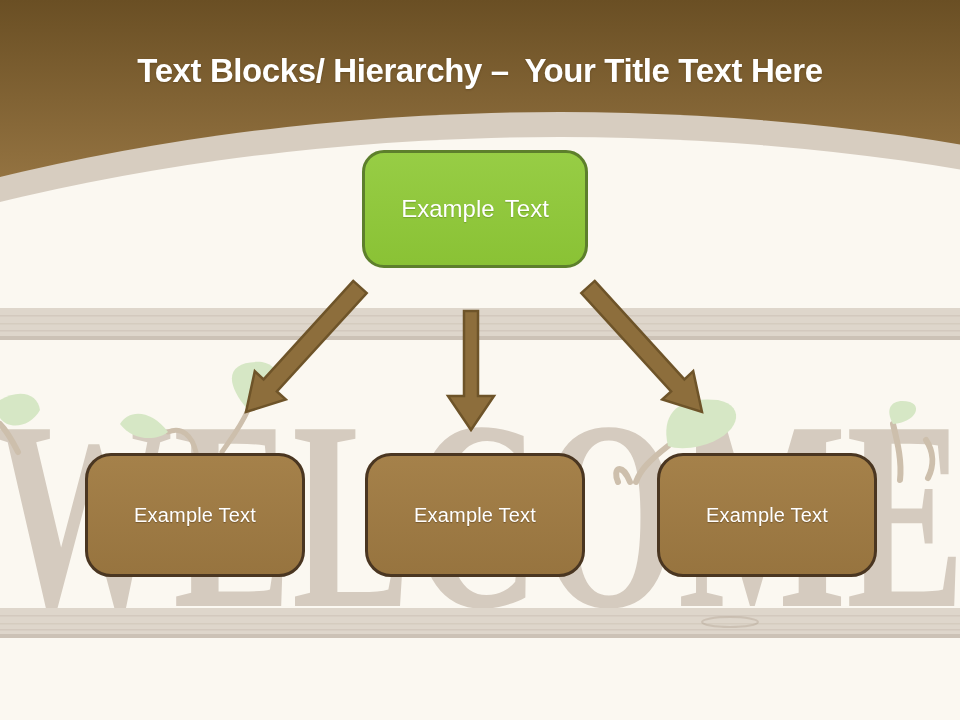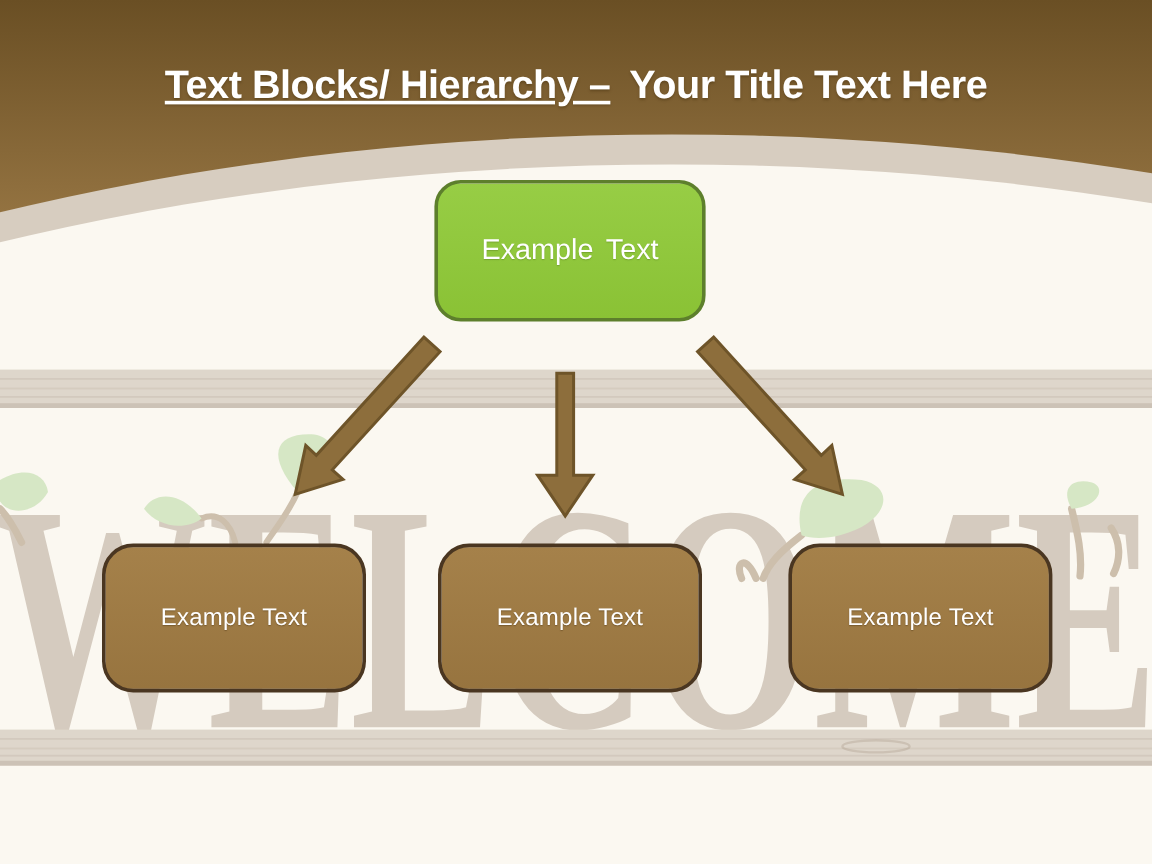--- a/index.html
+++ b/index.html
@@ -14,21 +14,21 @@
   body{font-family:"Liberation Sans",sans-serif;background:#fff;}
   .slide{position:relative;width:960px;height:720px;background:var(--canvas-cream);overflow:hidden;}
   .bg-svg,.arrow-svg{position:absolute;left:0;top:0;width:960px;height:720px;}
   .bg-svg{z-index:0;}
   .arrow-svg{z-index:2;}
   .slide-title{
     position:absolute;z-index:3;left:0;top:52px;width:960px;text-align:center;
     color:var(--text-white);font-size:33px;letter-spacing:-0.4px;
     text-shadow:0 1px 2px rgba(60,40,10,0.35);white-space:nowrap;
   }
-  .slide-title .t-bold{font-weight:bold;text-decoration:underline;}
+  .slide-title .t-bold{font-weight:bold;}
   .slide-title .t-reg{font-weight:bold;margin-left:7px;}
   .node{
     position:absolute;z-index:4;display:flex;align-items:center;justify-content:center;
     color:var(--text-white);text-align:center;
   }
   .node-root{
     left:362px;top:150px;width:226px;height:118px;border-radius:22px;
     background:linear-gradient(180deg,#97CD45,#8AC235);
     border:3px solid var(--root-border);
     font-size:24px;word-spacing:4px;text-shadow:0 1px 1px rgba(70,100,20,0.35);

